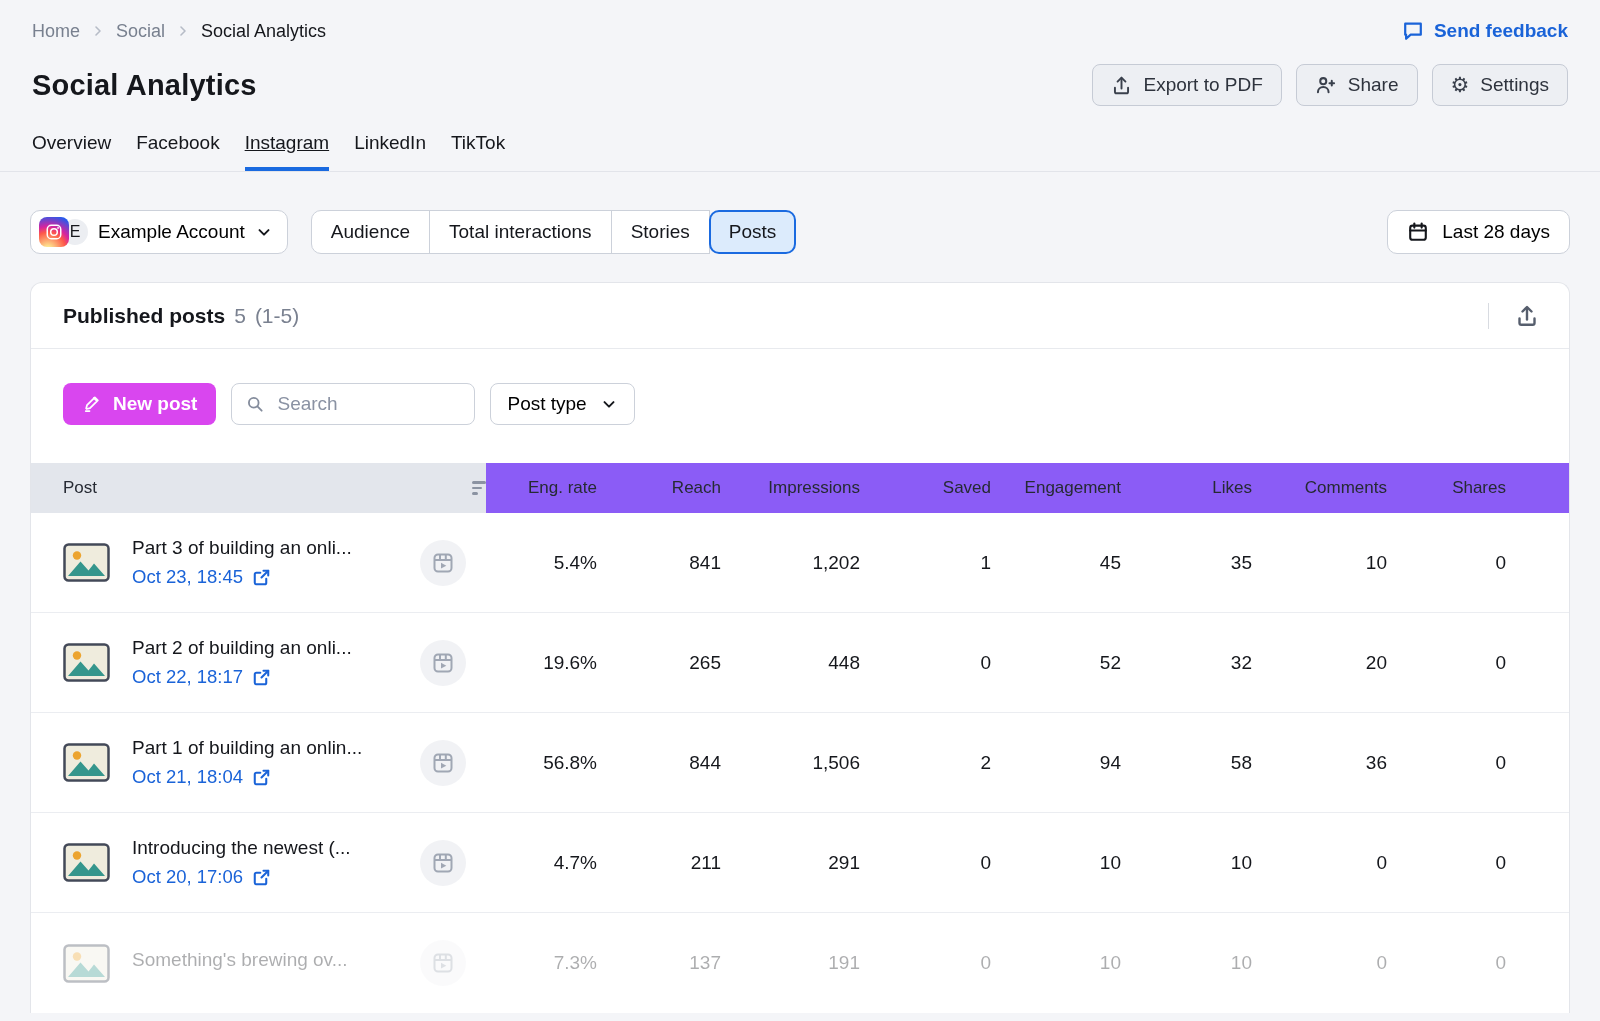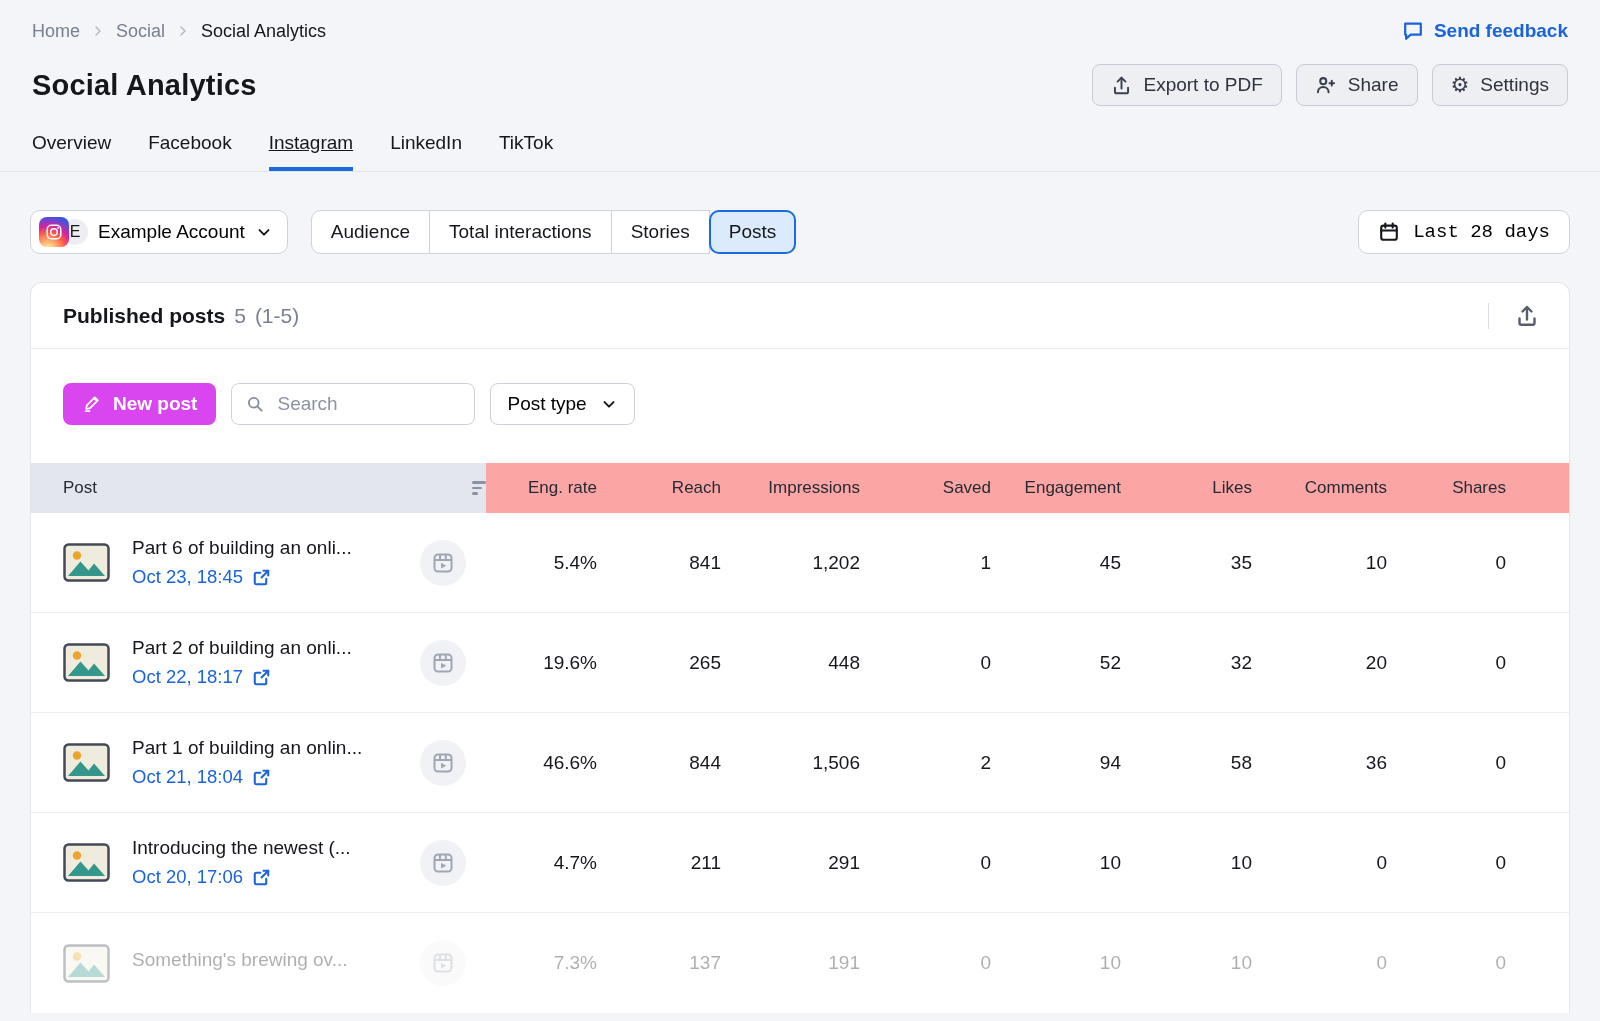--- a/index.html
+++ b/index.html
@@ -17,42 +17,42 @@
   .crumb-sep { display:flex; align-items:center; }
   .feedback { display:flex; align-items:center; gap:10px; color:#1a63d8; font-size:19px; font-weight:600; cursor:pointer; text-decoration:none; }
 
   .title-row { display:flex; justify-content:space-between; align-items:center; padding:22px 32px 0 32px; }
   h1 { margin:0; font-size:29px; font-weight:700; letter-spacing:.2px; }
   .actions { display:flex; gap:14px; }
   .btn-secondary { display:flex; align-items:center; gap:11px; height:42px; padding:0 18px;
     background:#edeff3; border:1px solid #c6cbd5; border-radius:8px; font-size:19px; color:#2e333d; cursor:pointer; }
   .gear-glyph { font-family:"DejaVu Sans", sans-serif; font-size:21px; line-height:1; color:#3a404c; }
 
-  .tabs { display:flex; gap:37px; padding:26px 32px 0 32px; border-bottom:1px solid #e2e4ea; }
+  .tabs { display:flex; gap:25px; padding:26px 32px 0 32px; border-bottom:1px solid #e2e4ea; }
   .tab { font-size:19px; padding-bottom:13px; border-bottom:4px solid transparent; cursor:pointer; color:#15171c; }
   .tab.active { border-bottom-color:#1a6ae0; font-weight:400;text-decoration:underline; }
 
   .filter-row { display:flex; align-items:center; padding:38px 30px 0 30px; }
   .account-btn { display:flex; align-items:center; gap:10px; height:44px; background:#fff;
     border:1px solid #ccd1da; border-radius:10px; padding:0 14px 0 8px; font-size:19px; cursor:pointer; }
   .ig-wrap { position:relative; display:flex; align-items:center; }
   .ig { width:30px; height:30px; border-radius:8px; display:flex; align-items:center; justify-content:center;
     background:radial-gradient(circle at 30% 110%, #fdf497 0%, #fdf497 5%, #fd5949 45%, #d6249f 60%, #285AEB 90%); z-index:1; }
   .badge-e { width:26px; height:26px; border-radius:50%; background:#eceef2; display:flex; align-items:center;
     justify-content:center; font-size:16px; color:#15171c; margin-left:-7px; }
 
   .segments { display:flex; margin-left:24px; }
   .segment { height:44px; padding:0 19px; background:#fff; border:1px solid #ccd1da; margin-left:-1px;
     display:flex; align-items:center; font-size:19px; cursor:pointer; }
   .segment:first-child { border-radius:10px 0 0 10px; }
   .segment:last-child { border-radius:0 10px 10px 0; }
   .segment.active { background:#dcebfc; border:2px solid #1a6ae0; border-radius:10px; z-index:2; padding:0 18px; }
 
   .date-btn { margin-left:auto; display:flex; align-items:center; gap:13px; height:44px; padding:0 19px;
-    background:#fff; border:1px solid #ccd1da; border-radius:10px; font-size:19px; cursor:pointer;font-family:Liberation Mono, monospace; }
+    background:#fff; border:1px solid #ccd1da; border-radius:10px; font-size:19px; cursor:pointer; }
 
   .card { margin:28px 30px 0 30px; background:#fff; border:1px solid #e3e5ea; border-bottom:none;
     border-radius:12px 12px 0 0; }
   .card-header { display:flex; align-items:center; height:65px; padding:0 30px 0 32px; }
   .ph-title { font-size:21px; font-weight:700; }
   .ph-count, .ph-range { font-size:21px; color:#7a8190; margin-left:9px; }
   .vdiv { width:1px; height:26px; background:#d8dbe1; margin-left:auto; }
   .icon-btn { background:none; border:none; padding:0; margin-left:26px; cursor:pointer; display:flex; align-items:center; }
   .card-divider { height:1px; background:#e8eaee; }
 
@@ -61,21 +61,21 @@
     border:none; border-radius:8px; color:#fff; font-size:19px; font-weight:600; cursor:pointer; }
   .search { display:flex; align-items:center; gap:10px; width:244px; height:42px; border:1px solid #ccd1da;
     border-radius:8px; padding:0 13px; background:#fff; }
   .search input { border:none; outline:none; font-size:19px; width:100%; color:#a21caf; background:transparent;
     font-family:"Liberation Sans", sans-serif; }
   .search input::placeholder { color:#8a92a3; }
   .posttype-btn { display:flex; align-items:center; gap:13px; height:42px; padding:0 16px; background:#fff;
     border:1px solid #ccd1da; border-radius:8px; font-size:19px; cursor:pointer; }
 
   .thead { display:flex; height:50px; font-size:17px; color:#262a33; }
-  .th { display:flex; align-items:center; justify-content:flex-end; background:#fca5a5; height:100%; }
+  .th { display:flex; align-items:center; justify-content:flex-end; background:#8b5cf6; height:100%; }
   .th-post { width:455px; background:#e3e6ec; justify-content:space-between; padding-left:32px; gap:10px; cursor:pointer; }
   .sort-icon { display:flex; flex-direction:column; gap:3px; align-items:flex-start; }
   .sort-icon i { display:block; height:2.5px; background:#8b93a2; border-radius:2px; }
   .sort-icon i:nth-child(1){ width:14px; } .sort-icon i:nth-child(2){ width:10px; } .sort-icon i:nth-child(3){ width:6px; }
 
   .w-eng{width:111px} .w-reach{width:124px} .w-imp{width:139px} .w-saved{width:131px}
   .w-engm{width:130px} .w-likes{width:131px} .w-com{width:135px} .w-shares{width:119px} .w-spacer{width:63px}
 
   .row { display:flex; align-items:center; height:100px; border-bottom:1px solid #ebedf1; }
   .row.faded { opacity:.35; border-bottom:none; }
@@ -265,21 +265,21 @@
   <div class="row">
     <div class="cell-post">
       <span class="thumb">
         <svg width="47" height="39" viewBox="0 0 47 39">
             <rect x="1.5" y="1.5" width="44" height="36" rx="4" fill="#efecdd" stroke="#434958" stroke-width="2.5"></rect>
             <circle cx="14" cy="12.5" r="4.2" fill="#eca42f"></circle>
             <path d="M5 33 L17.5 18.5 L25.5 27.5 L31 20.5 L42 33 Z" fill="#35968c"></path>
           </svg>
       </span>
       <span class="post-text">
-        <div class="post-title">Part 6 of building an onli...</div>
+        <div class="post-title">Part 3 of building an onli...</div>
         <a class="post-date">
           <span>Oct 23, 18:45</span>
           <span style="display:flex;">
             <svg width="19" height="19" viewBox="0 0 24 24" fill="none" stroke="#1a63d8" stroke-width="2.6" stroke-linecap="round" stroke-linejoin="round">
                 <path d="M18 13.5 v5 a2 2 0 0 1 -2 2 H5.5 a2 2 0 0 1 -2 -2 V8 a2 2 0 0 1 2 -2 h5"></path>
                 <polyline points="14.5 3.5 20.5 3.5 20.5 9.5"></polyline>
                 <line x1="20.5" y1="3.5" x2="12" y2="12"></line>
               </svg>
           </span>
         </a>
@@ -373,21 +373,21 @@
       <span class="reel">
         <svg width="24" height="24" viewBox="0 0 24 24" fill="none" stroke="#a0a7b4" stroke-width="2">
             <rect x="3.5" y="3.5" width="17" height="17" rx="3.5"></rect>
             <line x1="3.5" y1="9" x2="20.5" y2="9"></line>
             <line x1="9" y1="3.5" x2="9" y2="9"></line>
             <line x1="14.8" y1="3.5" x2="14.8" y2="9"></line>
             <path d="M10 11.8 L15.3 14.7 L10 17.6 Z" fill="#a0a7b4" stroke="none"></path>
           </svg>
       </span>
     </div>
-    <div class="cell-num w-eng">46.6%</div>
+    <div class="cell-num w-eng">56.8%</div>
     <div class="cell-num w-reach">844</div>
     <div class="cell-num w-imp">1,506</div>
     <div class="cell-num w-saved">2</div>
     <div class="cell-num w-engm">94</div>
     <div class="cell-num w-likes">58</div>
     <div class="cell-num w-com">36</div>
     <div class="cell-num w-shares">0</div>
     <div class="w-spacer"></div>
   </div>
 

